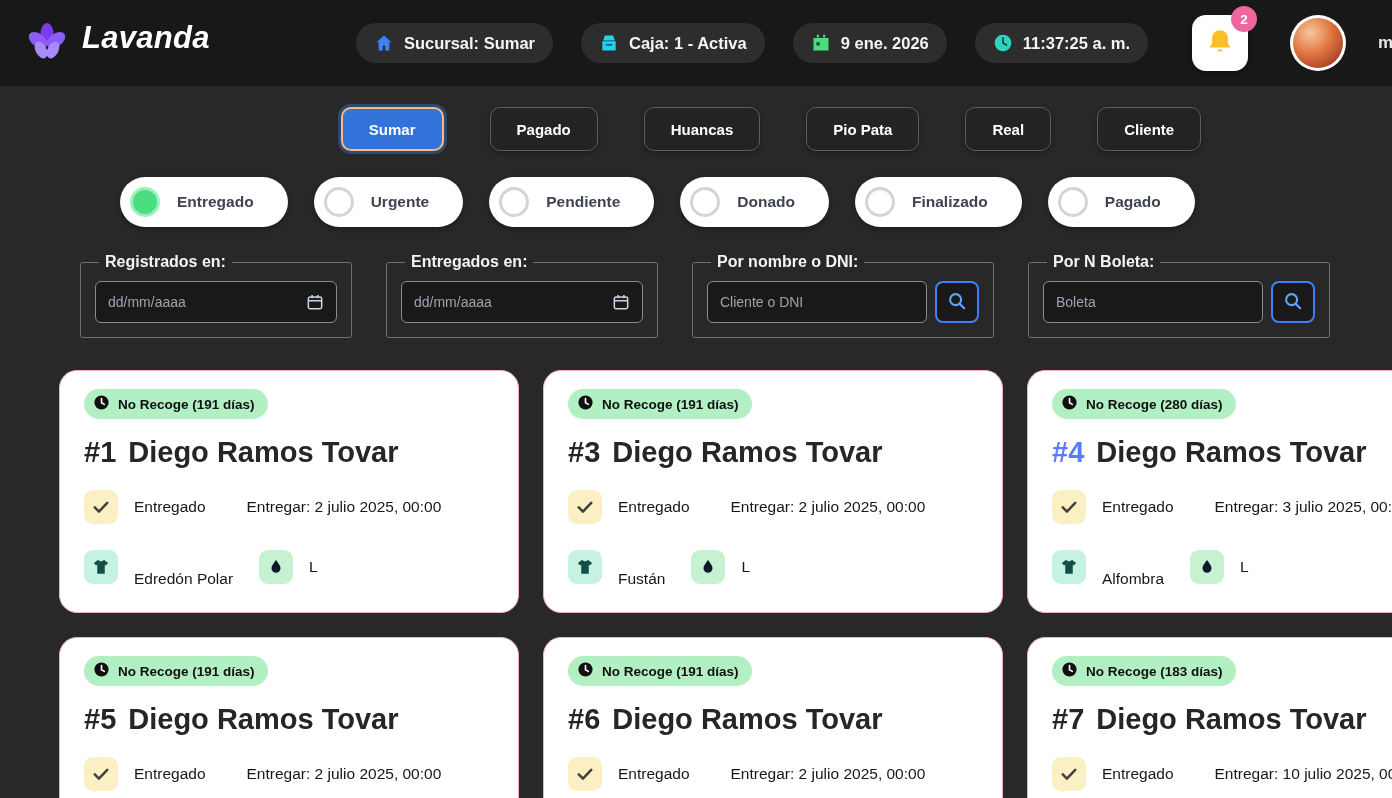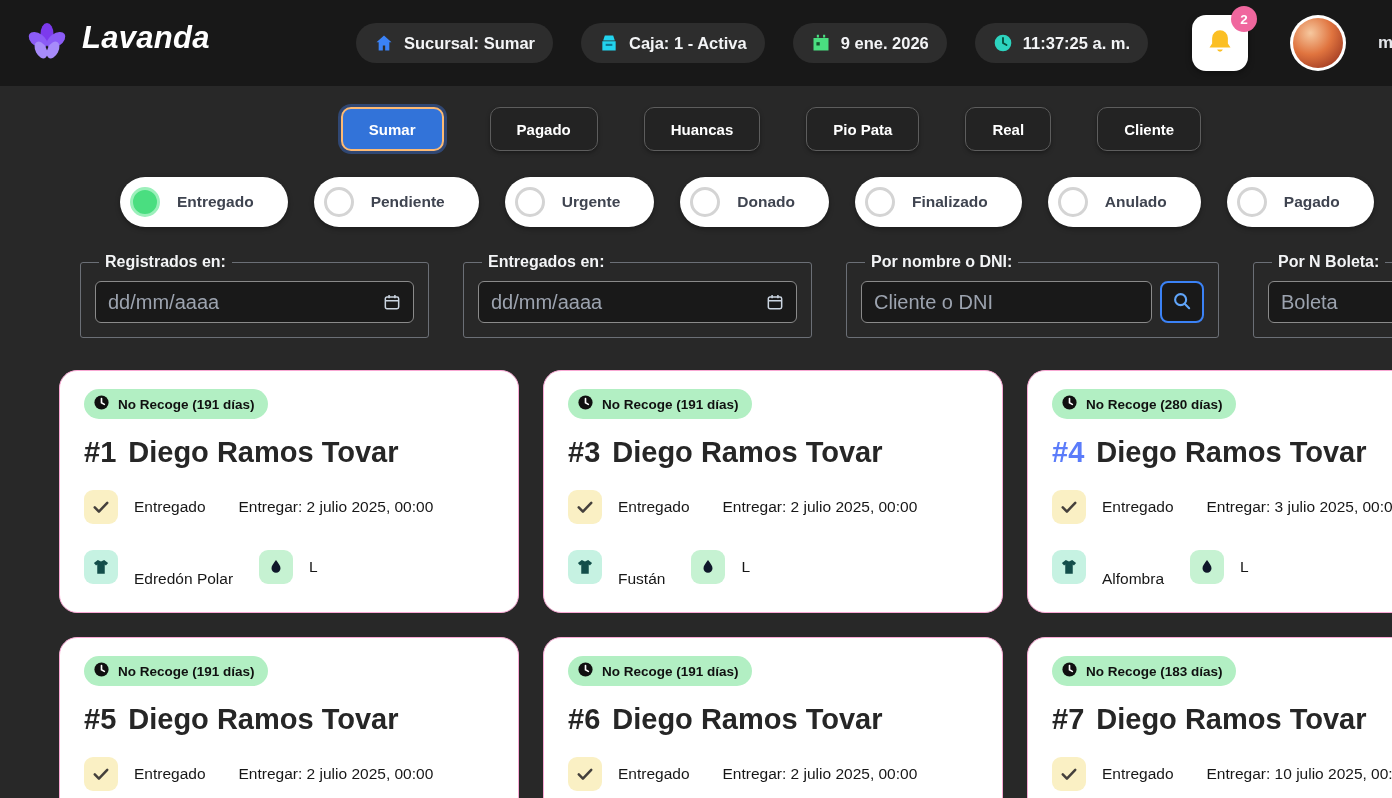--- a/index.html
+++ b/index.html
@@ -88,21 +88,21 @@
     border: 1.5px solid #6b6f76; border-radius: 3px;
     padding: 10px 14px 14px;
   }
   fieldset.f-date { width: 272px; }
   fieldset.f-search { width: 302px; }
   fieldset.filter legend { font-size: 16px; font-weight: 700; color: #f3f4f6; padding: 0 6px; margin-left: 4px; }
   .input-wrap { position: relative; display: flex; align-items: center; gap: 8px; }
   .f-input {
     flex: 1; height: 42px; background: #191919;
     border: 1px solid #8a8a8a; border-radius: 6px;
-    color: #e5e7eb; font-size: 20px; font-family: inherit;
+    color: #e5e7eb; font-size: 14px; font-family: inherit;
     padding: 0 12px; min-width: 0;
   }
   .f-input::placeholder { color: #9ca3af; }
   .f-date .f-input { padding-right: 40px; }
   .cal-icon { position: absolute; right: 12px; width: 20px; height: 20px; pointer-events: none; display: flex; }
   .search-btn {
     width: 44px; height: 42px; flex: none;
     background: #191919; border: 2px solid #3b82f6; border-radius: 8px;
     display: flex; align-items: center; justify-content: center; cursor: pointer;
   }
@@ -127,21 +127,21 @@
   .order-num.blue { color: #5b7cfa; }
   .card-row { display: flex; align-items: center; gap: 16px; margin-top: 21px; white-space: nowrap; }
   .icon-box {
     width: 34px; height: 34px; border-radius: 9px; flex: none;
     display: flex; align-items: center; justify-content: center;
   }
   .ib-check { background: #faf0c4; }
   .ib-shirt { background: #c6f2e2; }
   .ib-drop  { background: #c6f2d2; }
   .row-text { font-size: 15.5px; color: #171717; }
-  .row-text.deliver { margin-left: 17px; }
+  .row-text.deliver { margin-left: 25px; }
   .row-text.item { margin-right: 10px; margin-top: 25px; }
 </style>
 </head>
 <body>
 
 <header class="app-header">
   <div class="brand">
     <span class="logo">
       <svg width="44" height="44" viewBox="0 0 44 44">
         <g fill="#7c3aed">
@@ -223,37 +223,33 @@
   <button class="tab">Cliente</button>
 </nav>
 
 <div class="status-row">
   <div class="spill">
     <span class="radio on"></span>
     <span class="spill-label">Entregado</span>
   </div>
   <div class="spill">
     <span class="radio"></span>
-    <span class="spill-label">Pendiente</span>
+    <span class="spill-label">Urgente</span>
   </div>
   <div class="spill">
     <span class="radio"></span>
-    <span class="spill-label">Urgente</span>
+    <span class="spill-label">Pendiente</span>
   </div>
   <div class="spill">
     <span class="radio"></span>
     <span class="spill-label">Donado</span>
   </div>
   <div class="spill">
     <span class="radio"></span>
     <span class="spill-label">Finalizado</span>
-  </div>
-  <div class="spill">
-    <span class="radio"></span>
-    <span class="spill-label">Anulado</span>
   </div>
   <div class="spill">
     <span class="radio"></span>
     <span class="spill-label">Pagado</span>
   </div>
 
 </div>
 
 <div class="filters-row">
   <fieldset class="filter f-date">

